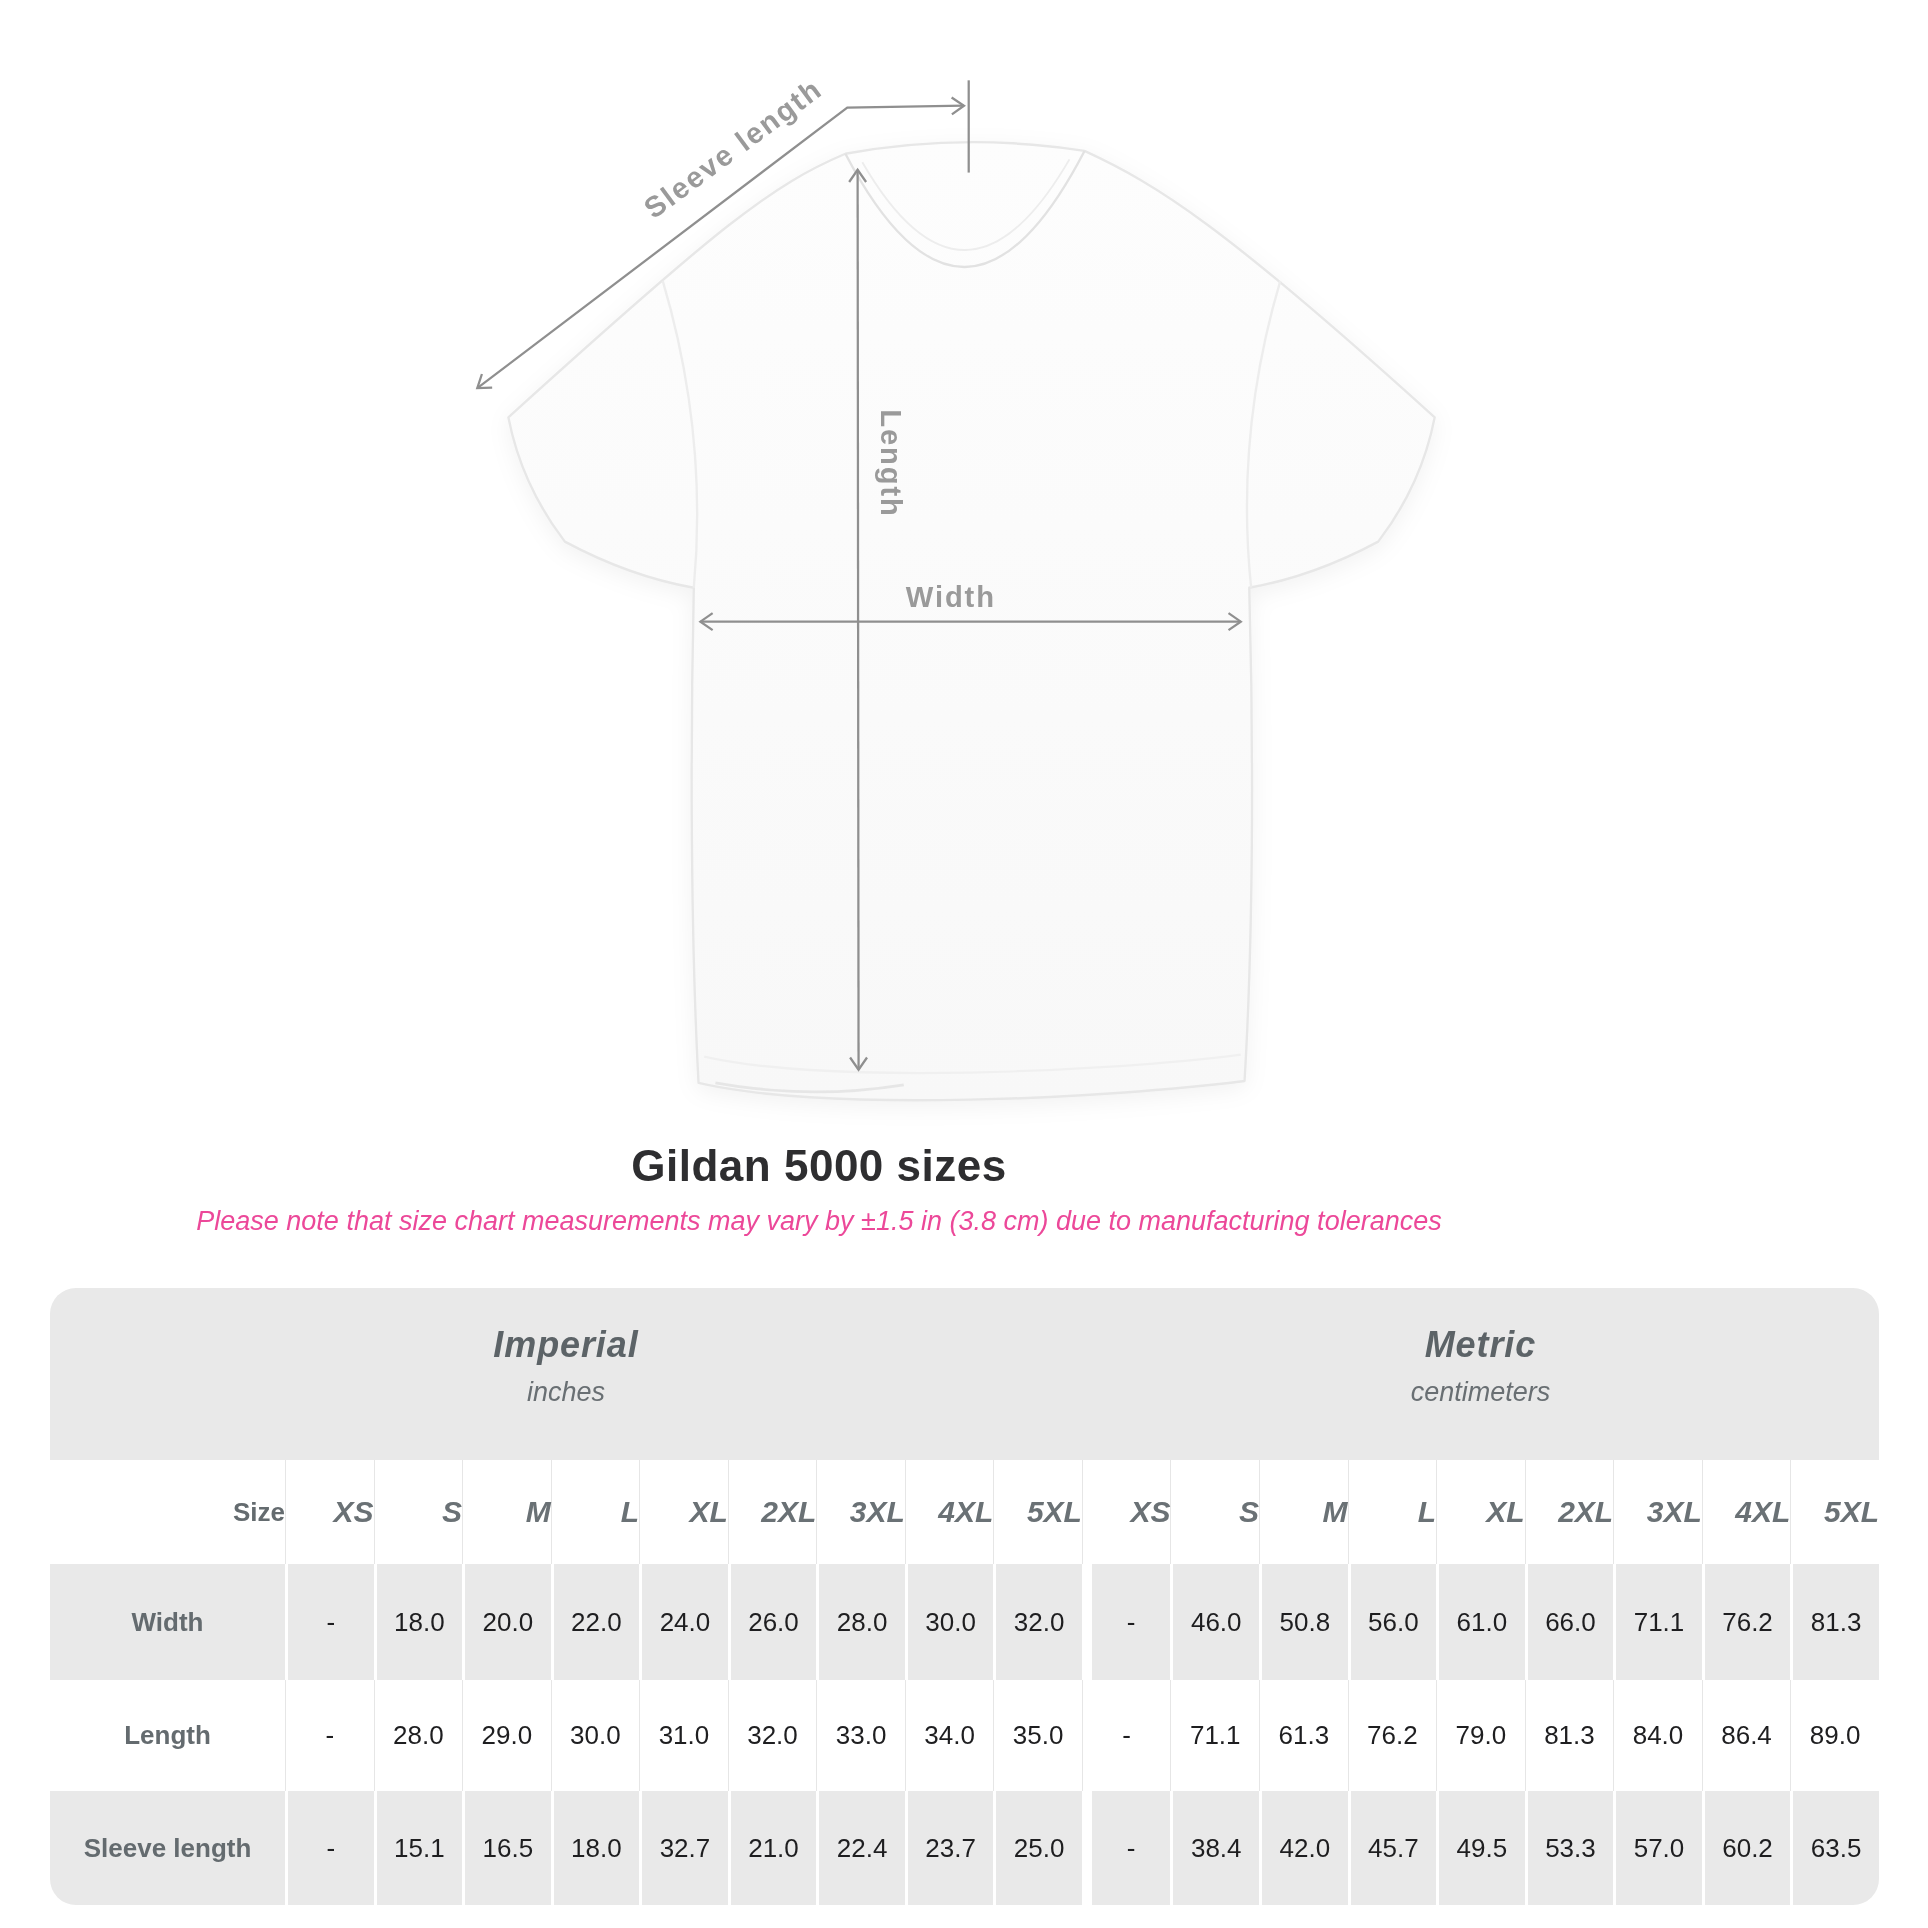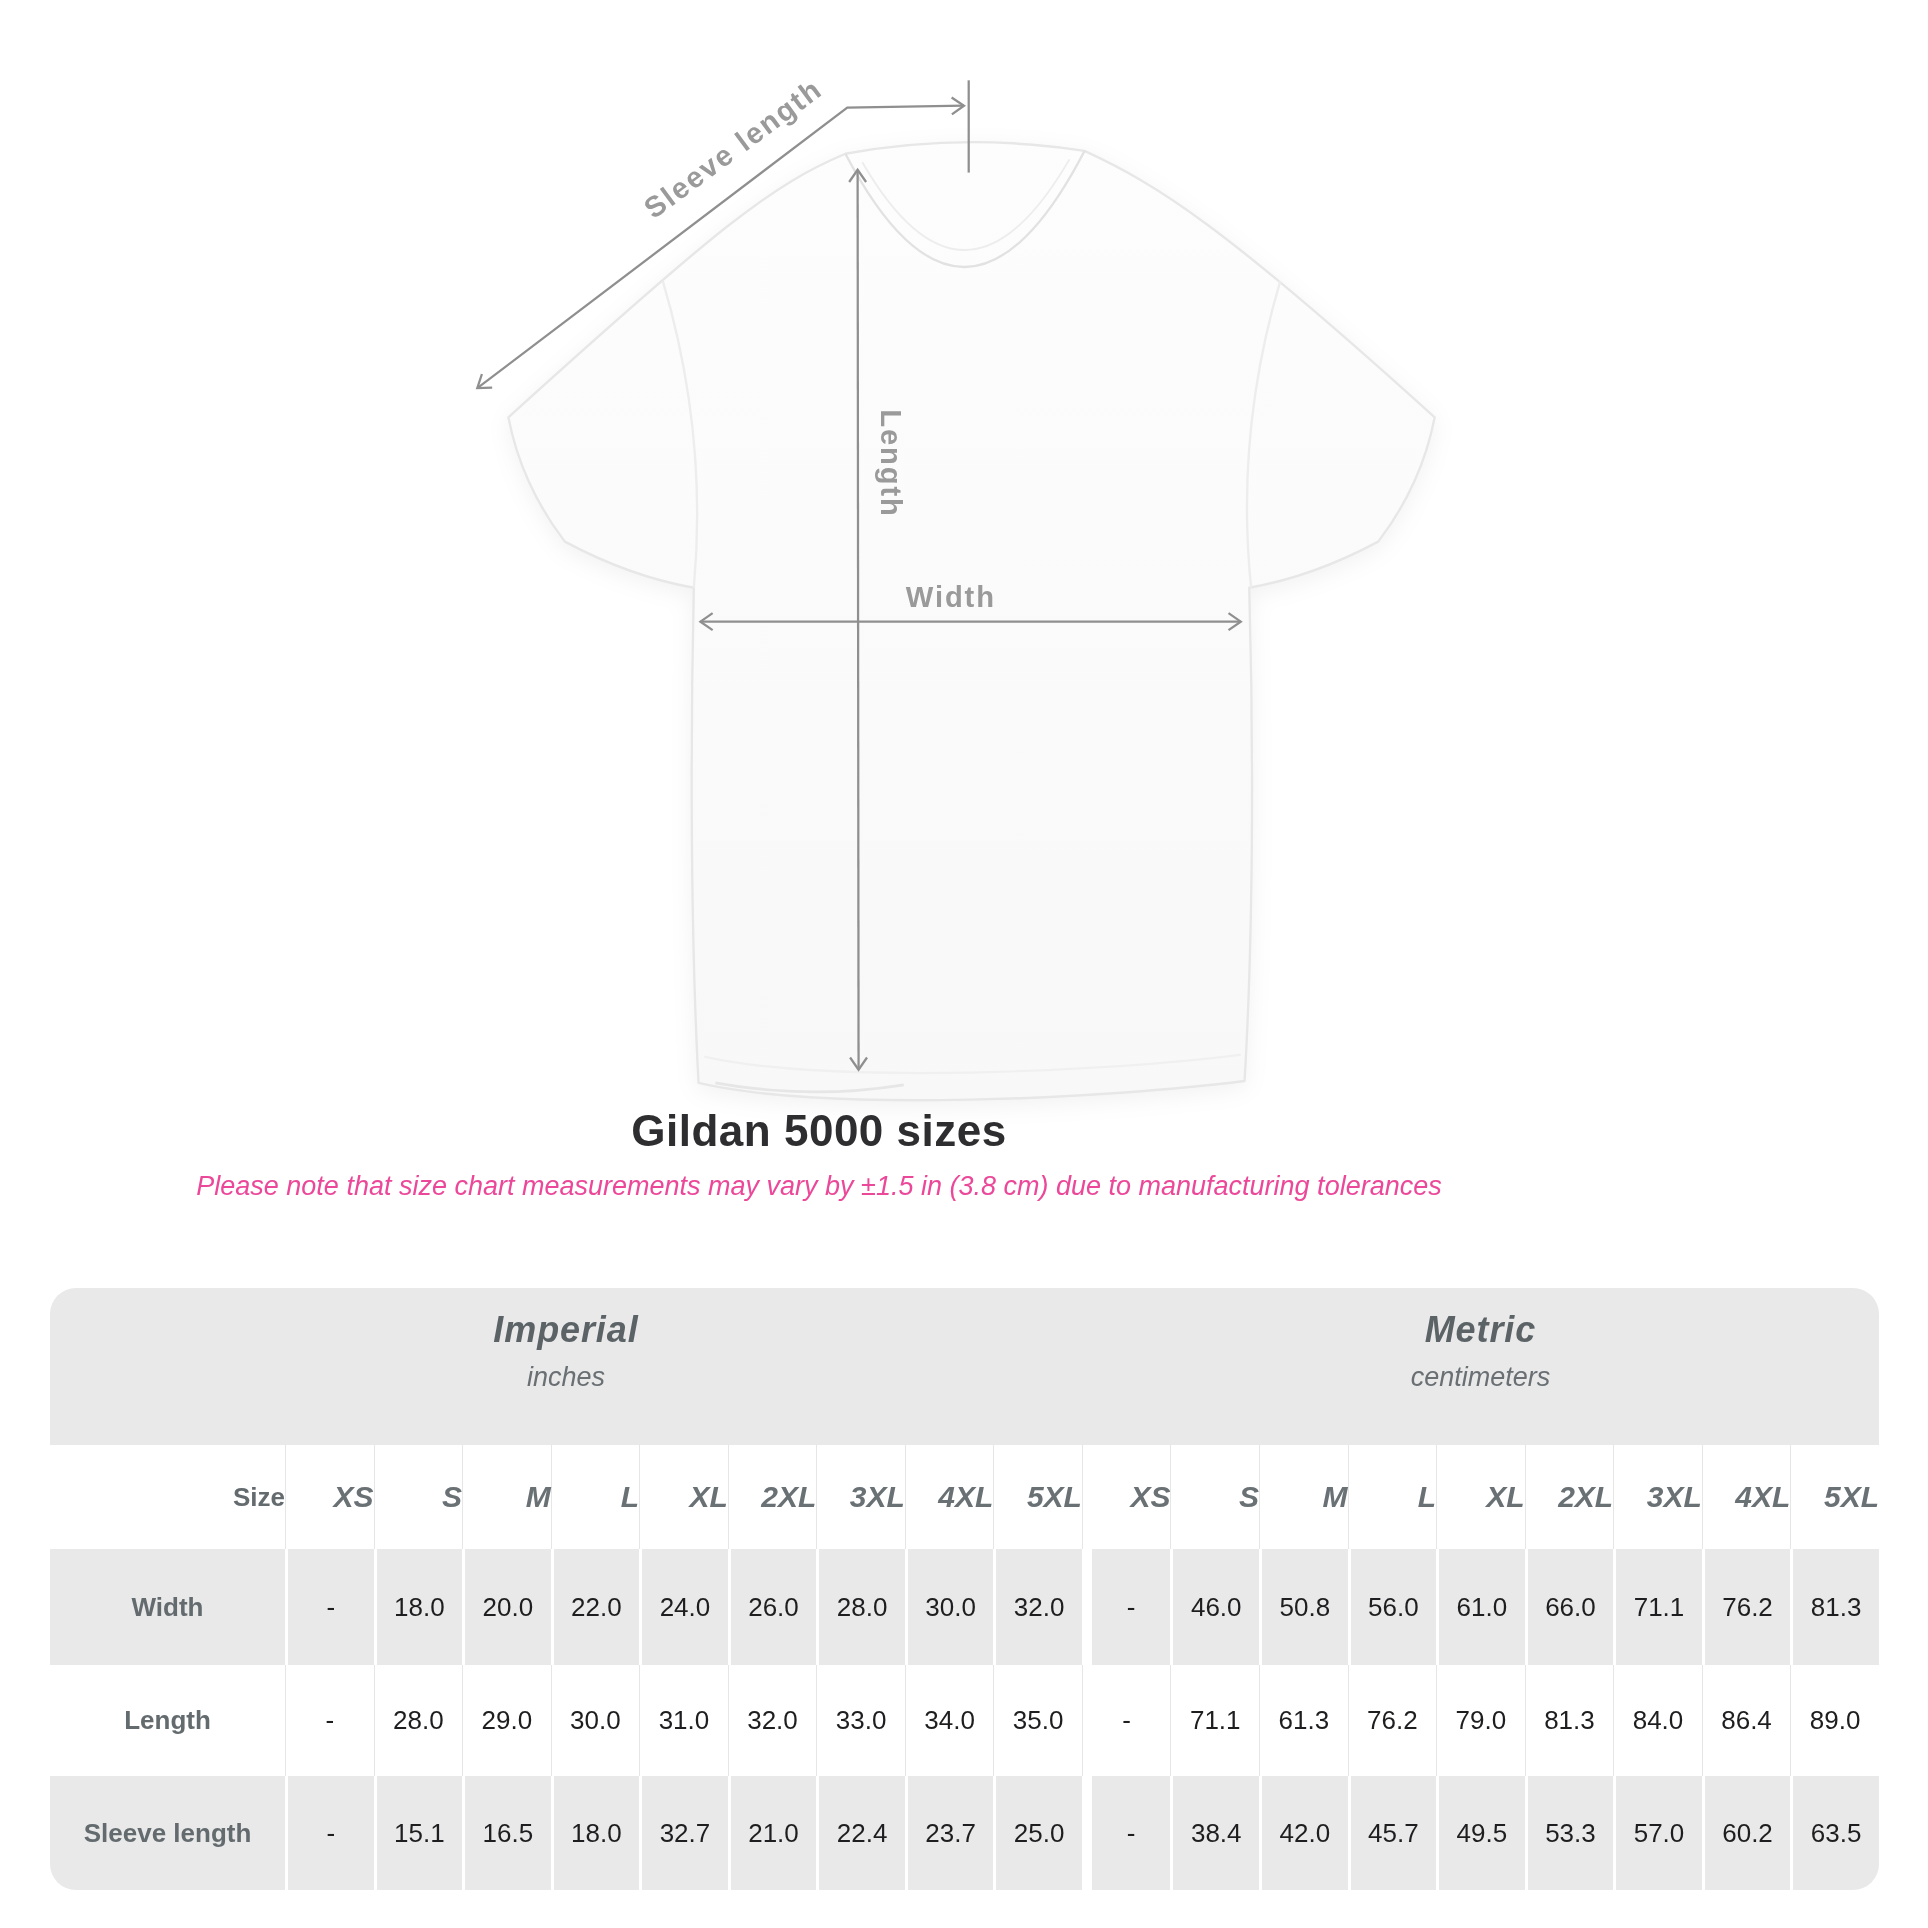--- a/index.html
+++ b/index.html
@@ -4,29 +4,29 @@
 <style>
   html,body{margin:0;padding:0;}
   body{
     width:1928px;height:1928px;background:#ffffff;position:relative;overflow:hidden;
     font-family:"Liberation Sans", sans-serif;
   }
   
   .diagram{position:absolute;left:0;top:0;}
   .ann-label{font-family:"Liberation Sans", sans-serif;font-weight:bold;font-size:31px;letter-spacing:2px;fill:#9a9a9a;}
   
-  .title-wrap{position:absolute;left:0;top:1106px;width:1638px;text-align:center;}
+  .title-wrap{position:absolute;left:0;top:1141px;width:1638px;text-align:center;}
   .page-title{margin:0;font-size:44px;font-weight:bold;color:#2e2e30;letter-spacing:0.5px;}
   .subtitle{margin:15px 0 0 0;font-size:27px;font-style:italic;color:#ec4899;}
   
   .table-card{position:absolute;left:50px;top:1288px;width:1829px;border-radius:26px;overflow:hidden;}
   table{width:100%;border-collapse:separate;border-spacing:0;table-layout:fixed;}
   col.c-label{width:235px;}
   th,td{padding:0;text-align:center;vertical-align:middle;}
-  tr.band th{height:136px;background:#e9e9e9;vertical-align:top;padding-top:21px;}
+  tr.band th{height:136px;background:#e9e9e9;vertical-align:top;padding-top:36px;}
   .unit{font-size:36px;font-weight:bold;font-style:italic;color:#5c6367;letter-spacing:0.9px;}
   .unit-sub{font-size:27px;font-weight:normal;font-style:italic;color:#696f73;margin-top:11.3px;}
   tr.sizes > *{height:104px;text-align:right;}
   tr.r0 > *{height:116px;}
   tr.r1 > *{height:111px;}
   tr.r2 > *{height:114px;}
   .row-white > *{background:#ffffff;border-left:1.9px solid #e6e6e6;}
   .row-white > :first-child{border-left:0;}
   .row-gray > *{background:#e9e9e9;border-left:3.8px solid #ffffff;}
   .row-gray > :first-child{border-left:0;}

